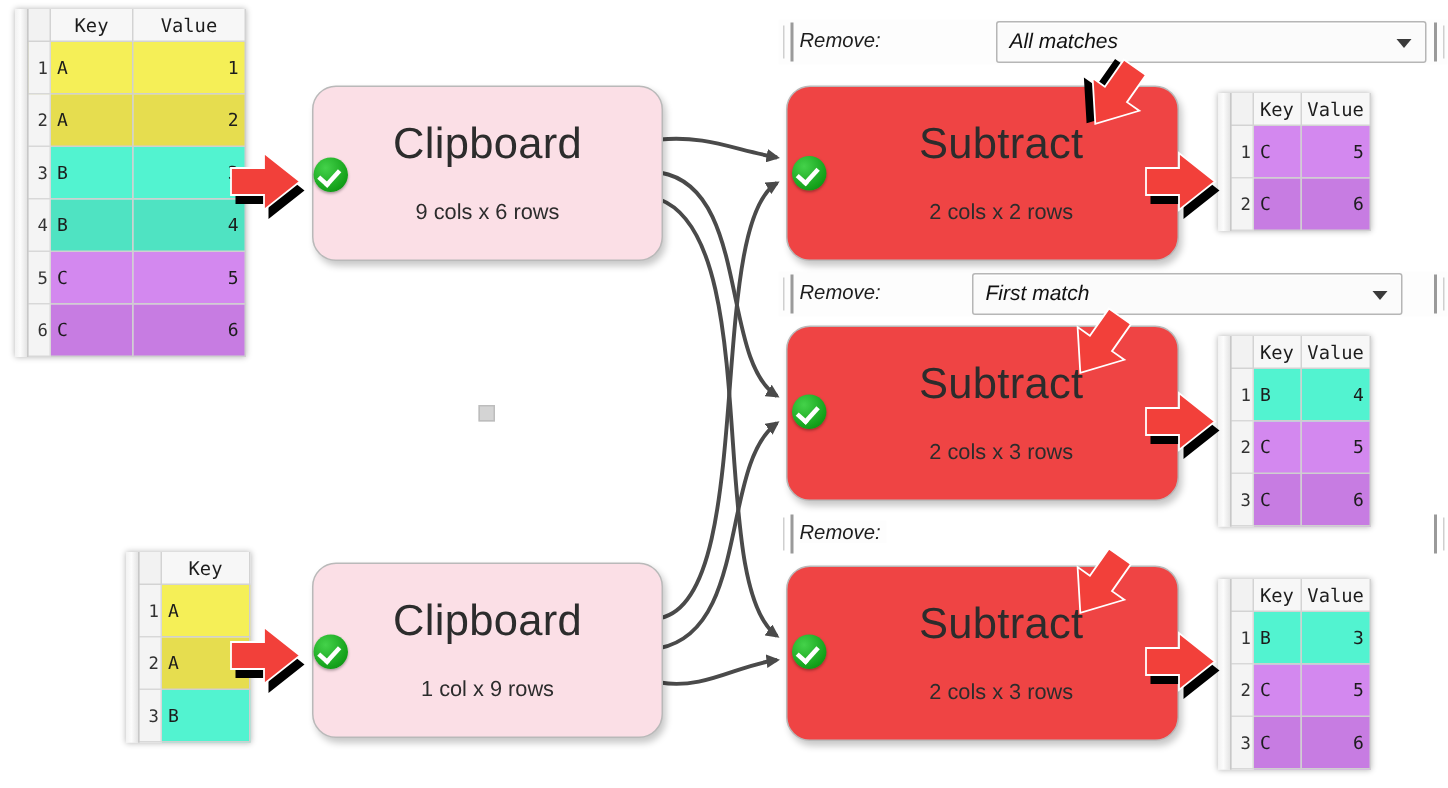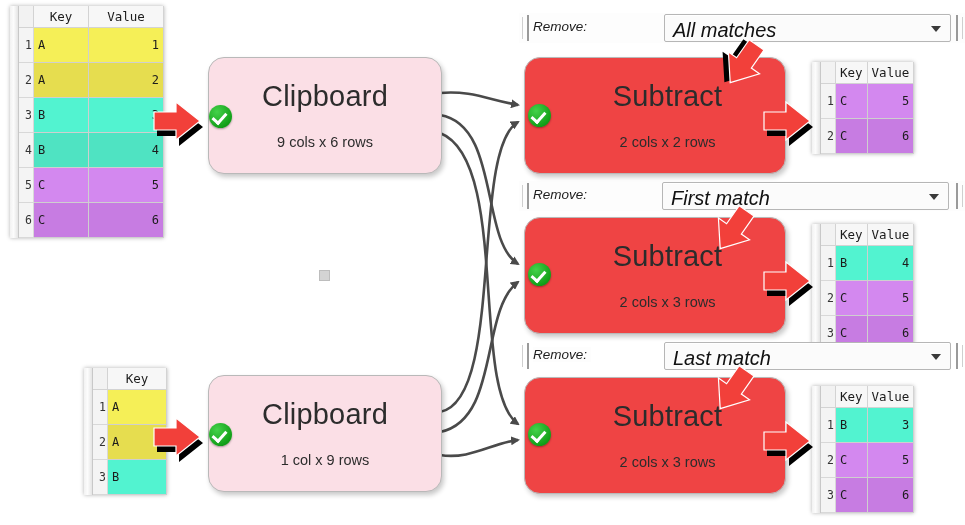--- a/index.html
+++ b/index.html
@@ -48,21 +48,21 @@
   
   .propbar{position:absolute;height:30px;background:#fdfdfd;font-style:italic;}
   .propbar .lbl{position:absolute;left:14px;top:6px;font-size:13.5px;color:#1d1d1d;}
   .propbar .tick{position:absolute;left:8px;top:2px;width:2px;height:26px;
        background:#9a9a9a;}
   .propbar .tick2{position:absolute;left:3px;top:4px;width:1px;height:22px;
        background:#cfcfcf;}
   .combo{position:absolute;top:1px;height:26px;background:#fbfbfb;
        border:1px solid #b6b6b6;border-radius:2px;
        box-shadow:inset 0 1px 0 #fff;}
-  .combo .val{position:absolute;left:8px;top:4px;font-size:20px;color:#111;}
+  .combo .val{position:absolute;left:8px;top:4px;font-size:14px;color:#111;}
   .combo .arrow{position:absolute;right:9px;top:11px;width:0;height:0;
        border-left:5px solid transparent;border-right:5px solid transparent;
        border-top:6px solid #3a3a3a;}
   .propbar .rtick{position:absolute;top:2px;width:2px;height:26px;background:#9a9a9a;}
   .propbar .rtick2{position:absolute;top:4px;width:1px;height:22px;background:#cfcfcf;}
 
   
   .cur{position:absolute;pointer-events:none;}
   .dot{position:absolute;width:9px;height:9px;background:#d4d4d4;
        border:1px solid #bdbdbd;}
@@ -253,36 +253,32 @@
       <div class="arrow"></div>
     </div>
     <div class="rtick2" style="left:443px;"></div>
     <div class="rtick" style="left:437px;"></div>
   </div>
 
   <div class="propbar" style="left:519px;top:181px;width:446px;">
     <div class="tick2"></div>
     <div class="tick"></div>
     <div class="lbl">Remove:</div>
-    <div class="combo" style="left:143px;width:285px;">
+    <div class="combo" style="left:129px;width:285px;">
       <div class="val">First match</div>
       <div class="arrow"></div>
     </div>
     <div class="rtick2" style="left:443px;"></div>
     <div class="rtick" style="left:437px;"></div>
   </div>
 
   <div class="propbar" style="left:519px;top:341px;width:446px;background:transparent;">
     <div class="tick2"></div>
     <div class="tick"></div>
     <div class="lbl" style="background:#fdfdfd;padding-right:4px;">Remove:</div>
-    <div class="combo" style="left:145px;width:285px;">
-      <div class="val">Last match</div>
-      <div class="arrow"></div>
-    </div>
     <div class="rtick2" style="left:443px;"></div>
     <div class="rtick" style="left:437px;"></div>
   </div>
 
   <div class="node clip" style="left:208px;top:57px;width:232px;height:115px;">
     <div class="ttl">Clipboard</div>
     <div class="sub2">9 cols x 6 rows</div>
   </div>
   <div class="chk" style="left:209px;top:105px;"></div>
 

